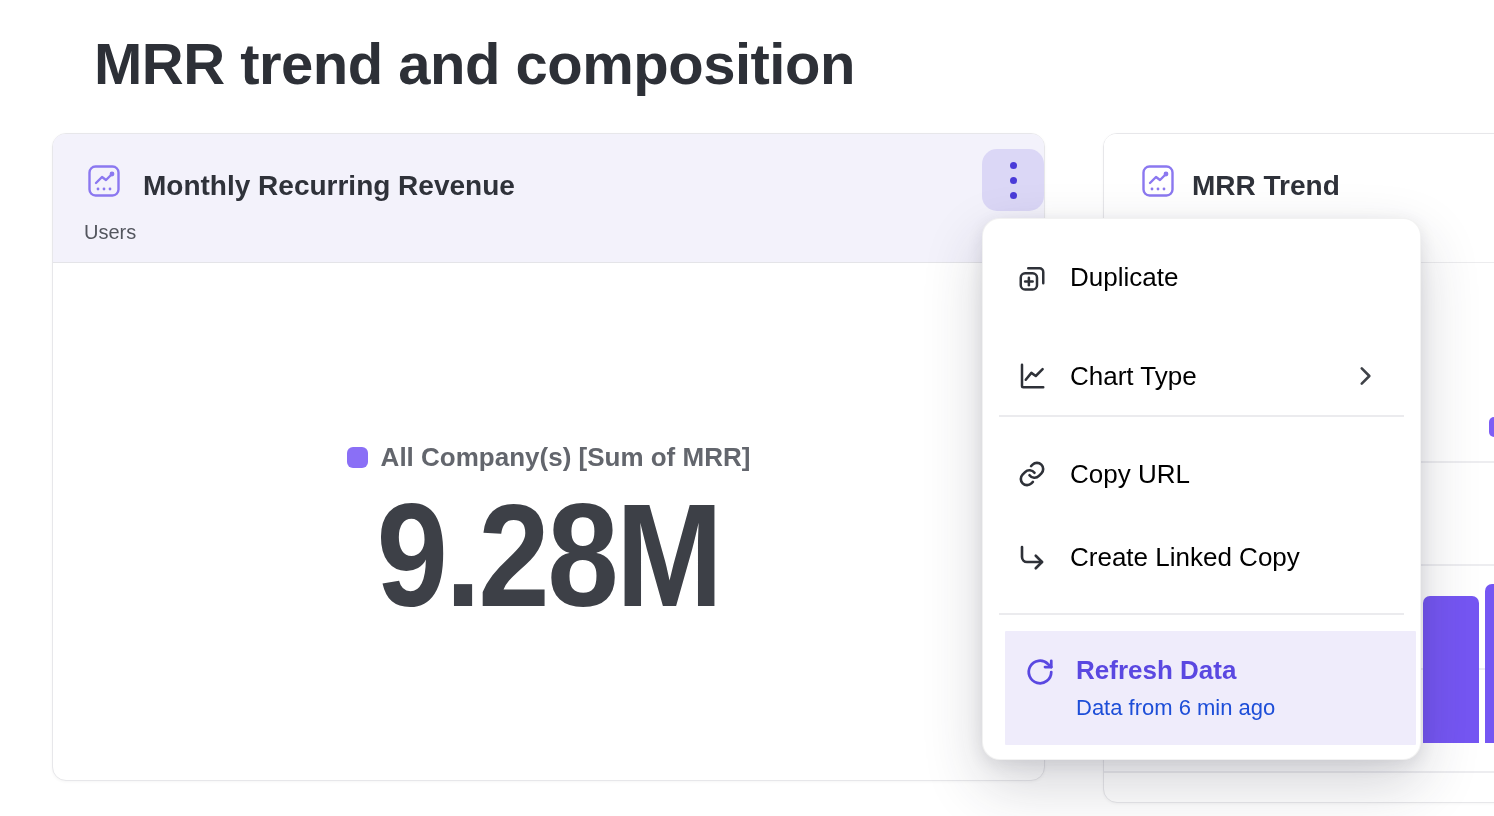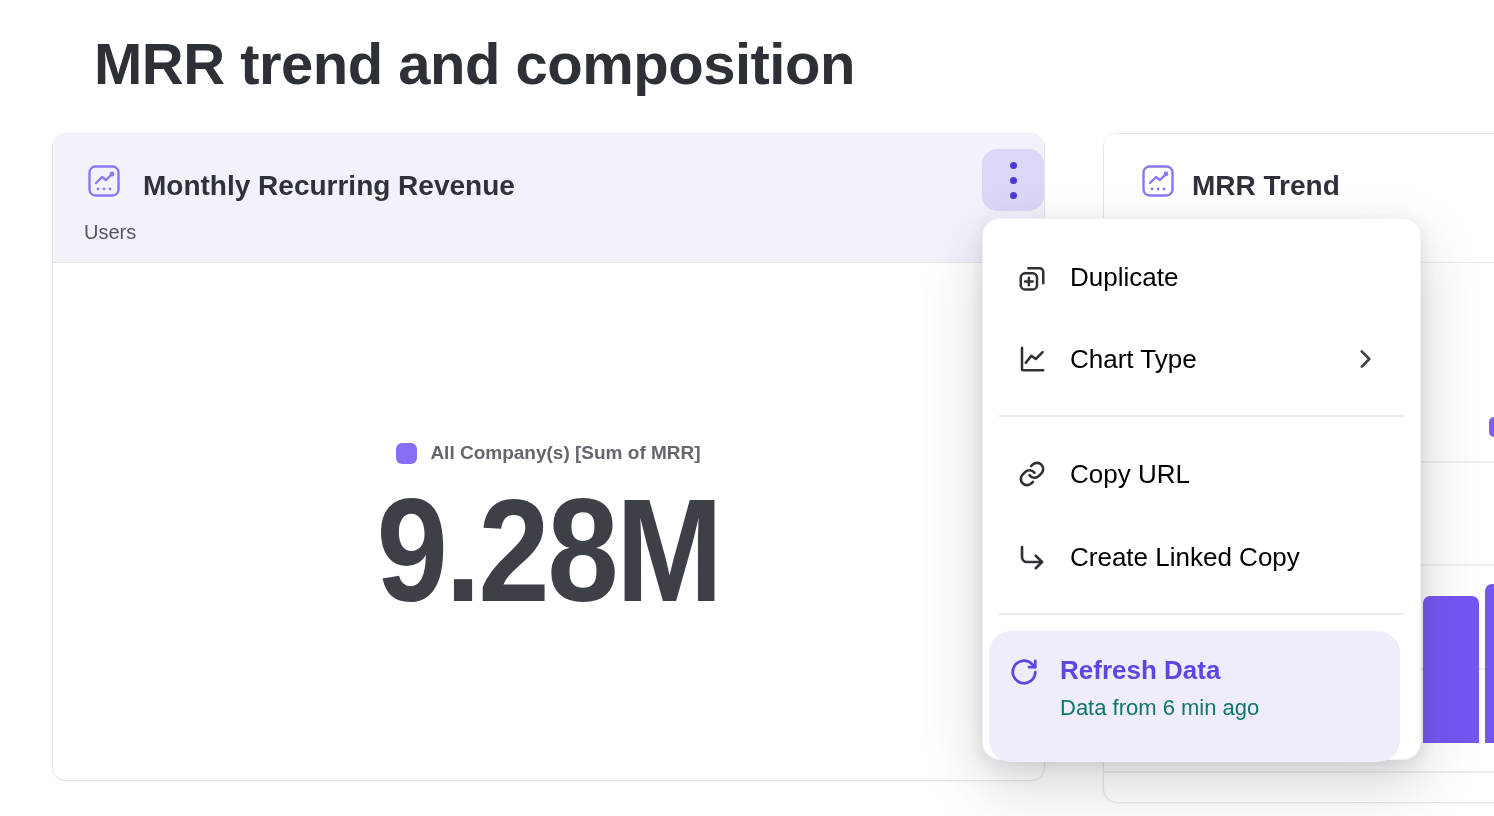--- a/index.html
+++ b/index.html
@@ -29,21 +29,21 @@
 
   .kebab-btn { position:absolute; left:929px; top:15px; width:62px; height:62px; border-radius:15px;
     background:#dbd7f6; display:flex; flex-direction:column; align-items:center; justify-content:center;
     gap:8px; cursor:pointer; }
   .kebab-btn .dot { width:7px; height:7px; border-radius:50%; background:#4a3bd8; }
 
   
   .kpi-body { position:absolute; left:0; top:130px; width:100%; text-align:center; }
   .kpi-legend { margin-top:178px; display:inline-flex; align-items:center; gap:13px; cursor:pointer; }
   .legend-swatch { width:21px; height:21px; border-radius:6px; background:#8a6ff6; }
-  .kpi-legend-label { font-size:19px; font-weight:600; color:#63666d; }
+  .kpi-legend-label { font-size:26px; font-weight:600; color:#63666d; }
   .kpi-value { margin-top:10px; font-size:146px; font-weight:700; color:#3d4047; line-height:1.0;
     letter-spacing:-3px; display:inline-block; transform:scaleX(0.88); transform-origin:50% 50%; }
 
   
   .trend-area { position:absolute; left:0; top:130px; width:100%; height:540px; overflow:hidden; }
   .gridline { position:absolute; left:0; right:0; height:1.5px; background:#ededf0; }
   .trend-legend-swatch { position:absolute; left:385px; top:153px; width:30px; height:20px;
     border-radius:5px; background:#7e5ef5; }
   .bar { position:absolute; background:#7556f3; border-radius:7px 7px 0 0; cursor:pointer; }
   .bar-1 { left:319px; top:332px; width:56px; height:147px; }
@@ -52,33 +52,33 @@
   
   .menu { position:absolute; left:982px; top:218px; width:439px; height:542px; background:#fff;
     border-radius:18px; border:1px solid rgba(0,0,0,0.05);
     box-shadow:0 24px 60px rgba(40,40,60,0.20), 0 4px 16px rgba(40,40,60,0.10); }
   .menu-item { position:absolute; left:14px; width:411px; height:82px; display:flex;
     align-items:center; cursor:pointer; border-radius:12px; }
   .menu-item .mi-icon { width:30px; height:30px; margin-left:20px; flex:0 0 30px; display:flex;
     align-items:center; justify-content:center; }
   .menu-item .mi-label { margin-left:23px; font-size:26px; font-weight:500; color:#000000; }
   .mi-duplicate { top:17px; }
-  .mi-charttype { top:99px; }
+  .mi-charttype { top:116px; }
   .mi-copyurl { top:214px; }
   .mi-linkedcopy { top:297px; }
   .menu-divider { position:absolute; left:16px; right:16px; height:1.5px; background:#ebebee; }
   .menu-divider-1 { top:196px; }
   .menu-divider-2 { top:394px; }
   .submenu-chevron { position:absolute; right:30px; width:26px; height:26px; }
 
-  .mi-refresh { position:absolute; left:6px; top:412px; width:411px; height:131px;
-    background:#efecfb; border-radius:22px; cursor:pointer; }
+  .mi-refresh { position:absolute; left:22px; top:412px; width:411px; height:114px;
+    background:#efecfb; border-radius:1px; cursor:pointer; }
   .mi-refresh .mi-icon { position:absolute; left:20px; top:26px; width:30px; height:30px; }
   .refresh-label { position:absolute; left:71px; top:24px; font-size:26px; font-weight:700; color:#5a48e1; }
-  .refresh-sub { position:absolute; left:71px; top:64px; font-size:22px; color:#0f766e; }
+  .refresh-sub { position:absolute; left:71px; top:64px; font-size:22px; color:#1d4ed8; }
 
   svg { display:block; }
 </style>
 </head>
 <body>
 
 <div class="page">
 
   <div class="page-title">MRR trend and composition</div>
 

